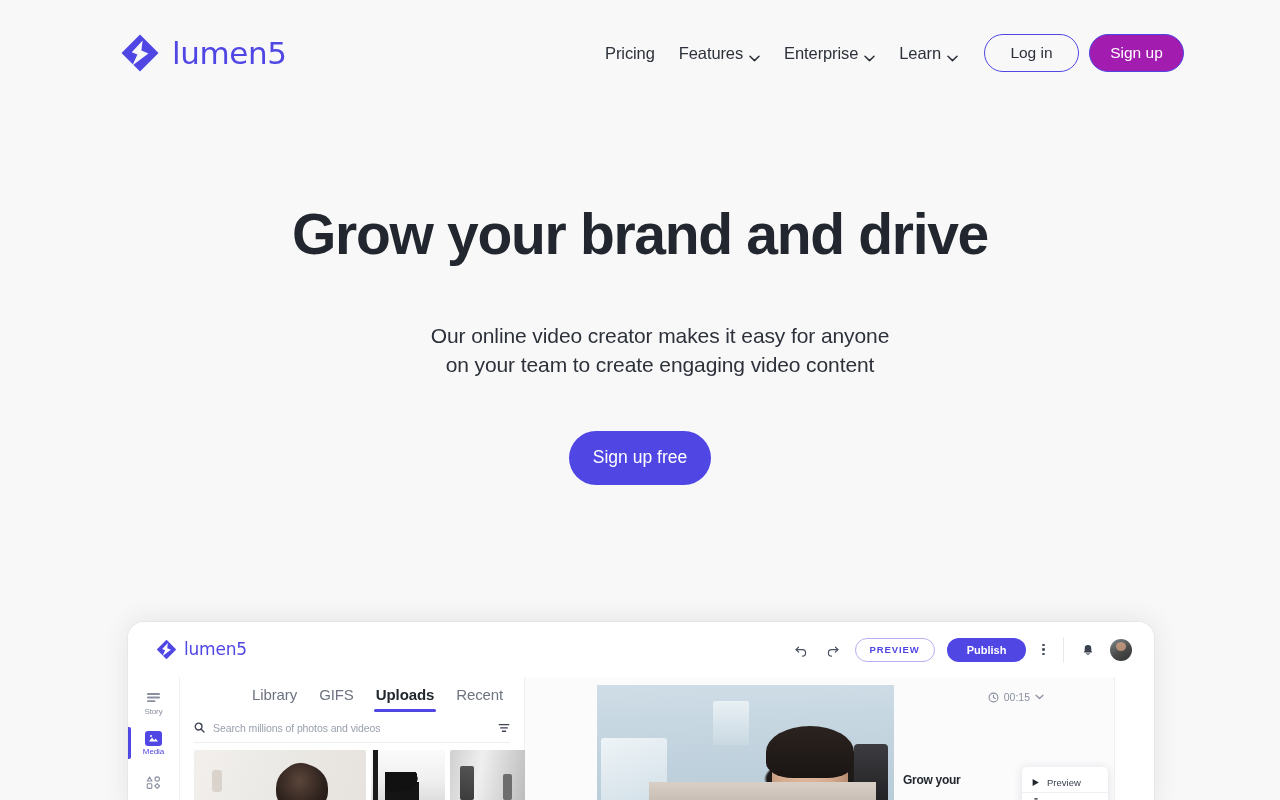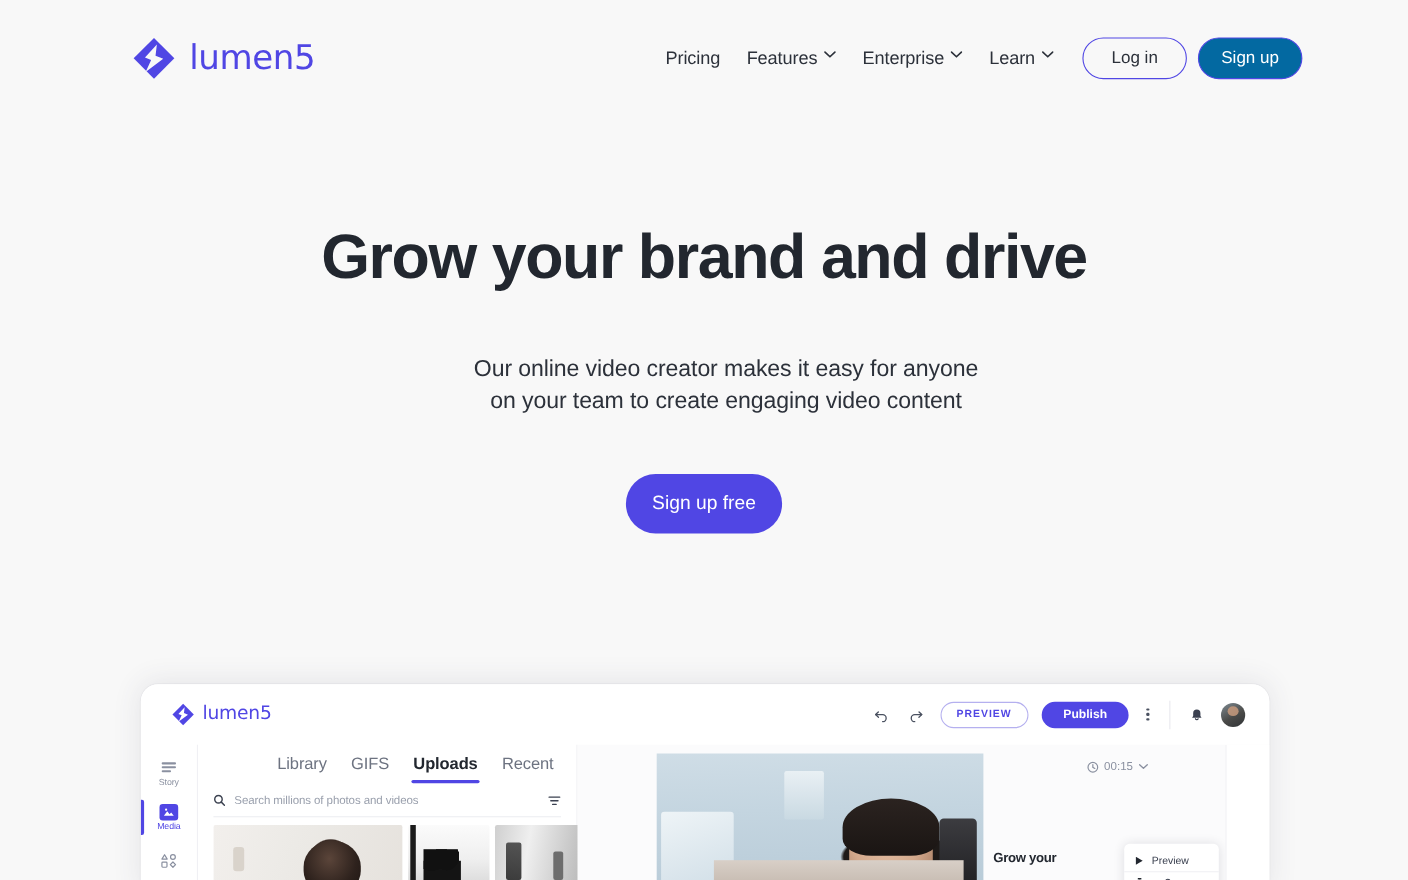--- a/index.html
+++ b/index.html
@@ -61,21 +61,21 @@
   .nav-spacer { flex: 1 1 auto; }
 
   .main-nav {
     display: flex;
     align-items: center;
     gap: 24px;
     margin-right: 26px;
   }
   .nav-item {
     display: inline-flex;
-    align-items: flex-start;
+    align-items: flex-end;
     gap: 6px;
     font-size: 16.5px;
     font-weight: 500;
     color: #2c313a;
     letter-spacing: -0.1px;
     cursor: pointer;
     white-space: nowrap;
     line-height: 1;
   }
   .chev {
@@ -103,21 +103,21 @@
   }
   .btn-outline {
     width: 95px; height: 38px;
     border: 1.4px solid #5046e4;
     background: transparent;
     color: #2c313a;
     font-size: 15.5px;
   }
   .btn-solid {
     width: 95px; height: 38px;
-    background: #0369a1;
+    background: #a21caf;
     border: 1.4px solid #5046e4;
     color: #ffffff;
     font-size: 15.5px;
   }
 
   
   .hero {
     position: absolute;
     top: 106px; left: 0;
     width: 1280px;

